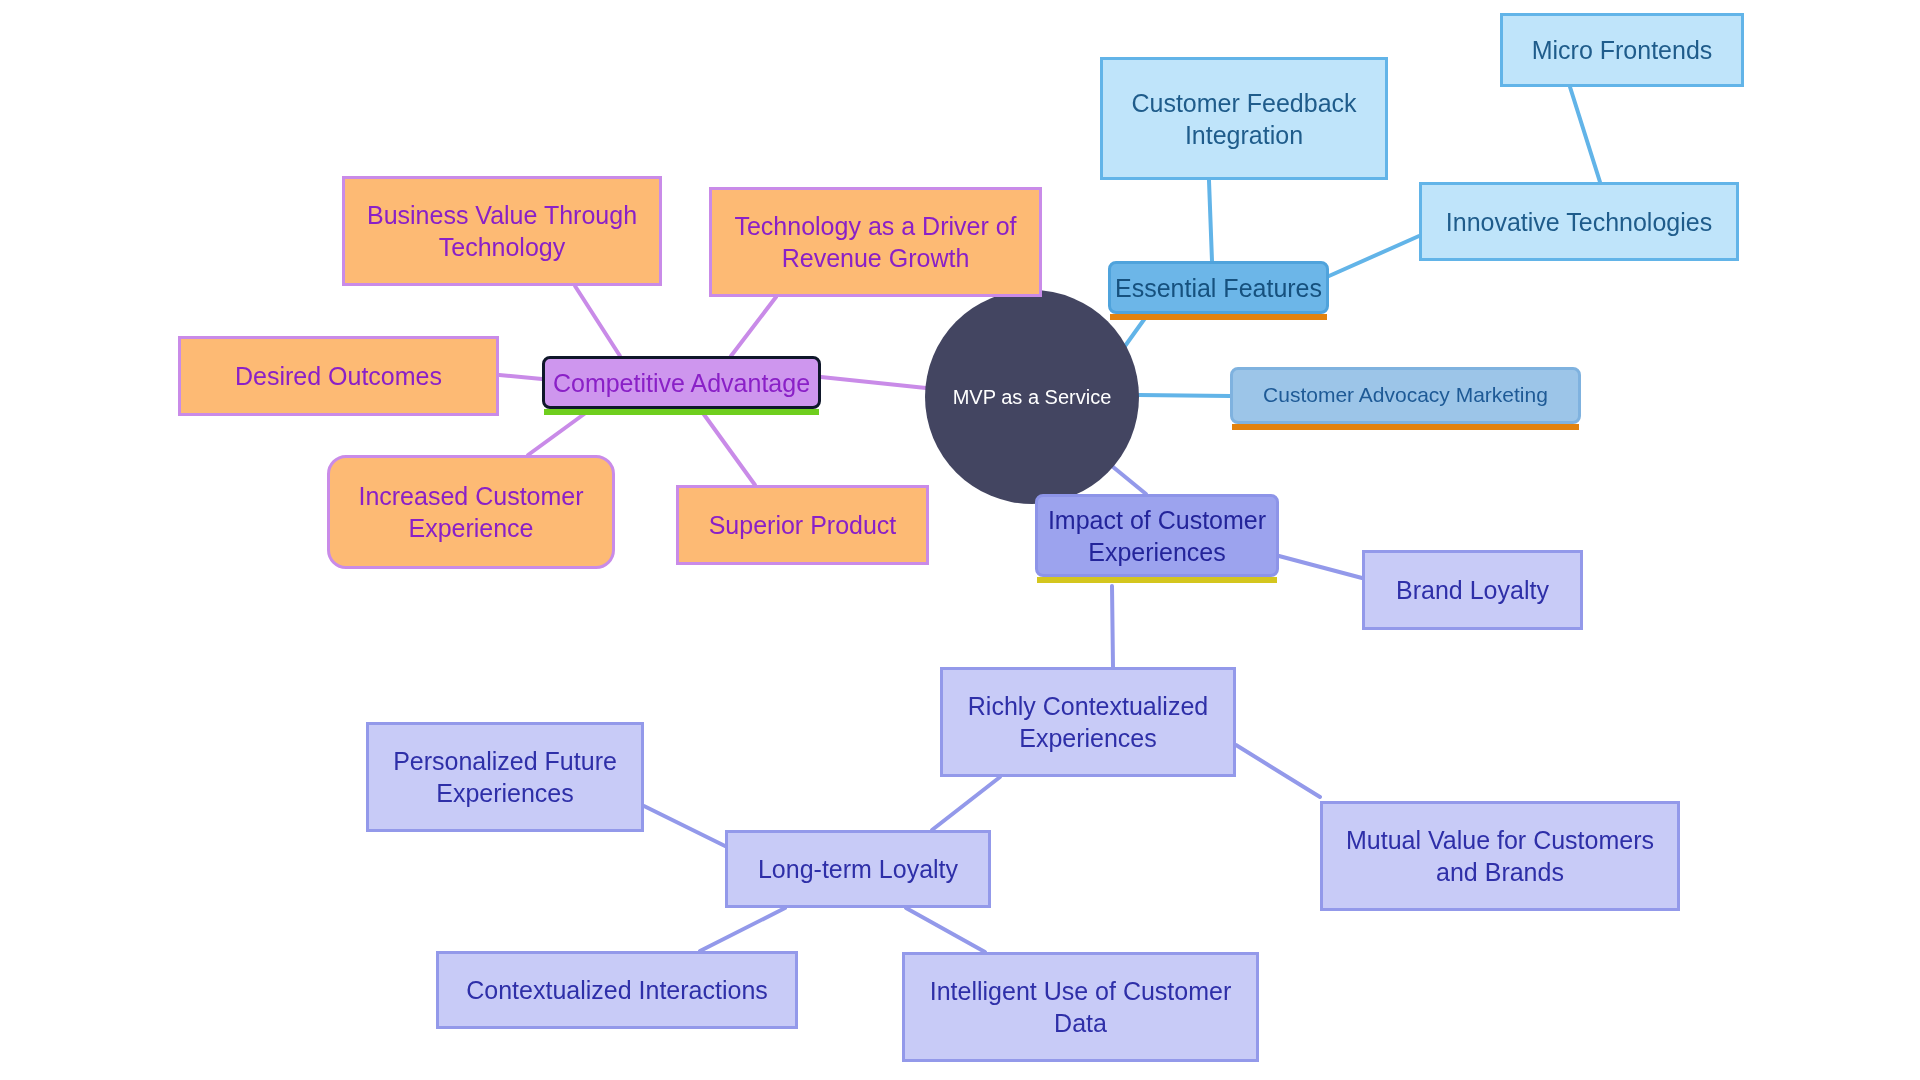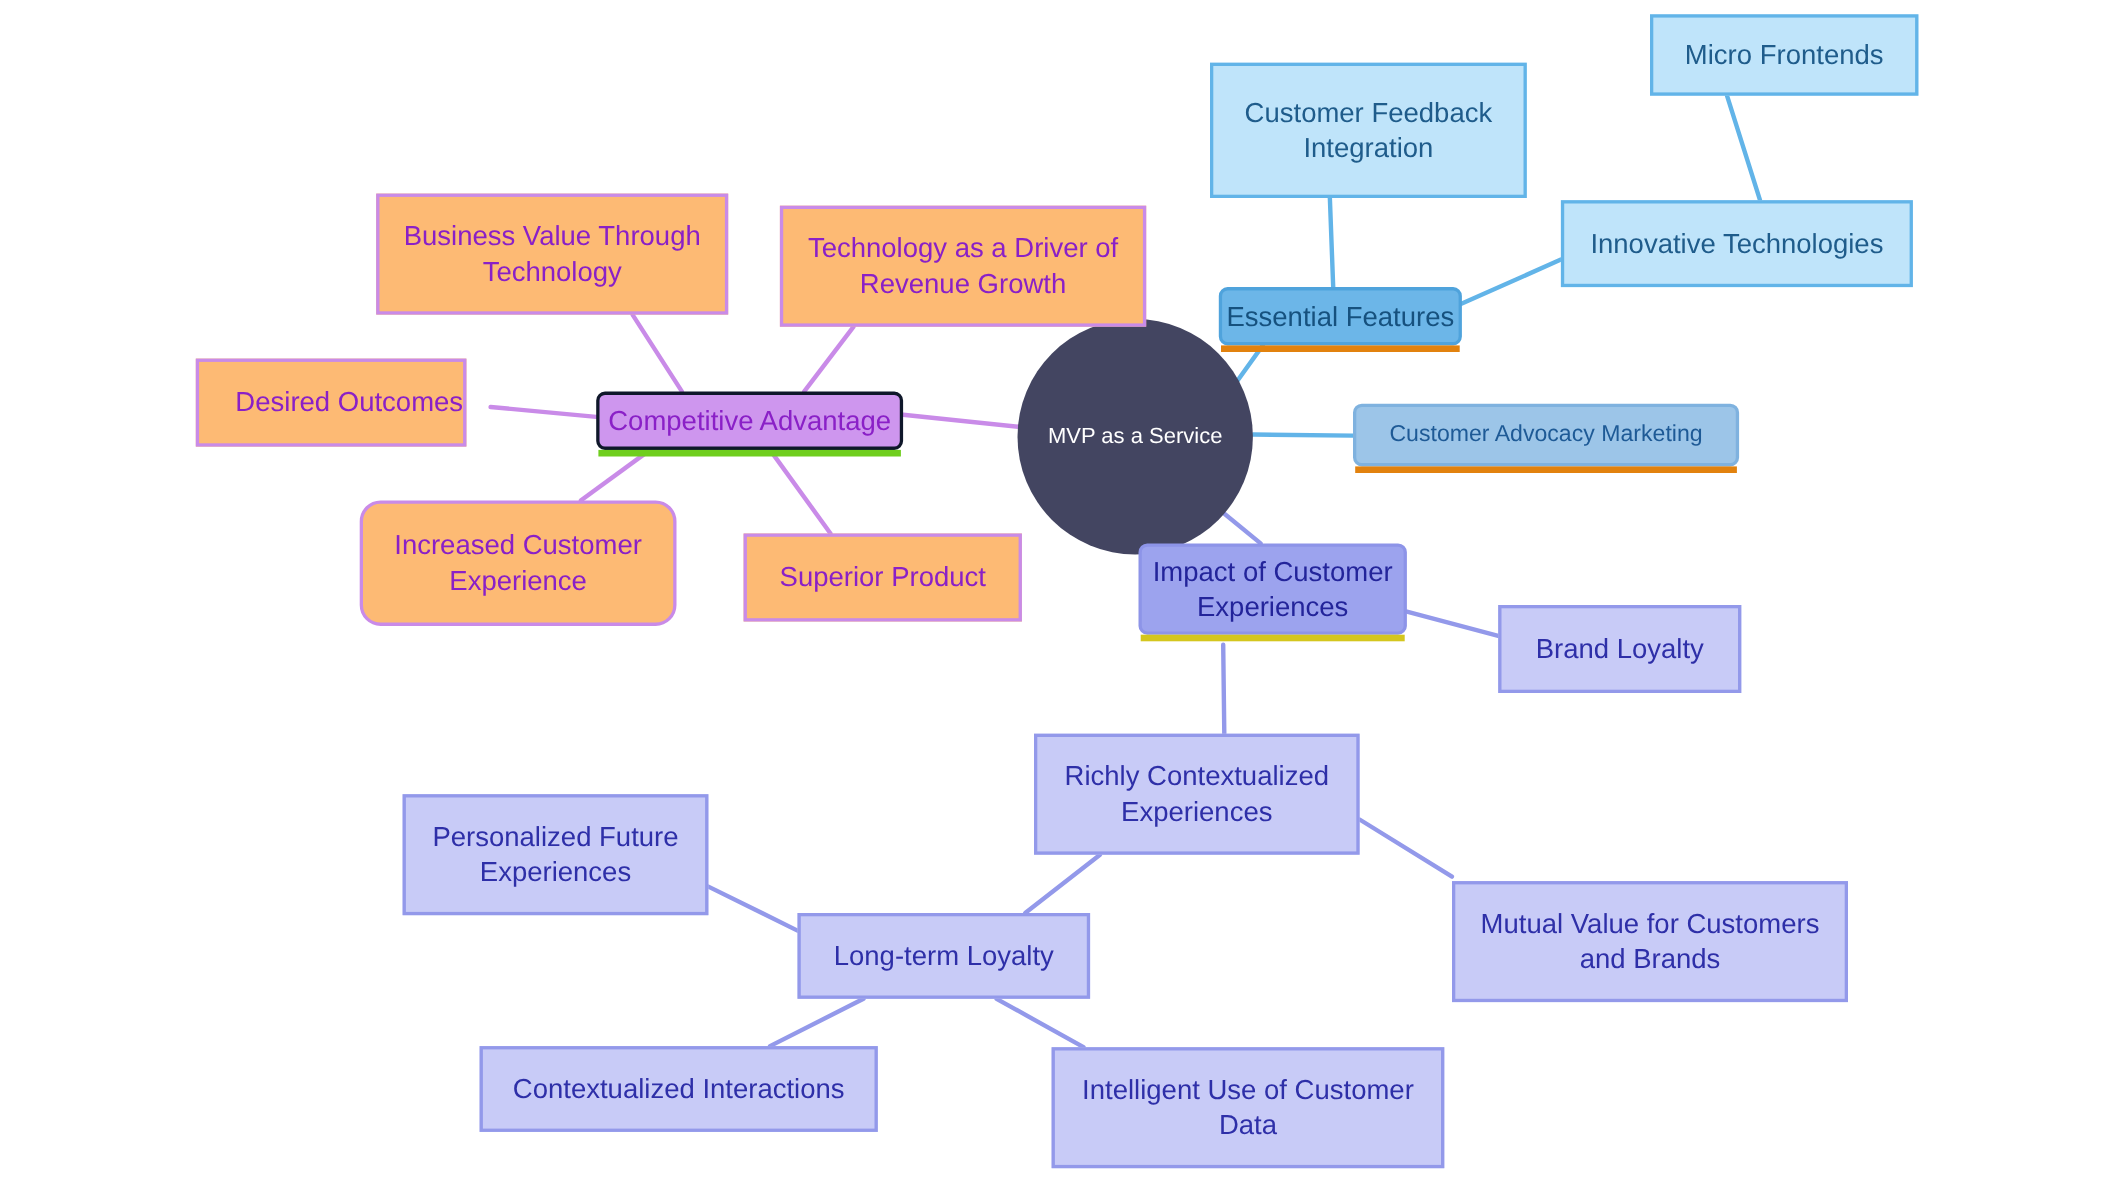--- a/index.html
+++ b/index.html
@@ -139,36 +139,36 @@
       <div class="node n-blue-light" style="left: 1068px; top: 57px; width: 288px; height: 123px; margin-left: 32px;"><span>Customer Feedback
 Integration</span></div>
       <div class="node n-blue-light" style="left: 1419px; top: 182px; width: 320px; height: 79px;"><span>Innovative Technologies</span></div>
       <div class="node n-blue-light" style="left: 1500px; top: 13px; width: 244px; height: 74px;"><span>Micro Frontends</span></div>
       <div class="node n-blue-steel" style="left: 1230px; top: 367px; width: 351px; height: 57px;"><span>Customer Advocacy Marketing</span><div class="accent" style="background: rgb(226, 130, 14);"></div></div>
       <div class="node n-violet-mid" style="left: 542px; top: 356px; width: 279px; height: 53px;"><span>Competitive Advantage</span><div class="accent" style="background: rgb(111, 206, 30);"></div></div>
       <div class="node n-violet-light" style="left: 342px; top: 176px; width: 320px; height: 110px;"><span>Business Value Through
 Technology</span></div>
       <div class="node n-violet-light" style="left: 709px; top: 187px; width: 333px; height: 110px;"><span>Technology as a Driver of
 Revenue Growth</span></div>
-      <div class="node n-violet-light" style="left: 178px; top: 326px; width: 246px; height: 80px; justify-content: flex-end;"><span>Desired Outcomes</span></div>
+      <div class="node n-violet-light" style="left: 178px; top: 336px; width: 321px; height: 80px;"><span>Desired Outcomes</span></div>
       <div class="node n-violet-light" style="left: 327px; top: 455px; width: 288px; height: 114px; border-radius: 19px;"><span>Increased Customer
 Experience</span></div>
       <div class="node n-violet-light" style="left: 676px; top: 485px; width: 253px; height: 80px;"><span>Superior Product</span></div>
       <div class="node n-peri-mid" style="left: 1035px; top: 494px; width: 244px; height: 83px;"><span>Impact of Customer
 Experiences</span><div class="accent" style="background: rgb(212, 198, 30);"></div></div>
       <div class="node n-peri-light" style="left: 1362px; top: 550px; width: 221px; height: 80px;"><span>Brand Loyalty</span></div>
       <div class="node n-peri-light" style="left: 940px; top: 667px; width: 296px; height: 110px;"><span>Richly Contextualized
 Experiences</span></div>
       <div class="node n-peri-light" style="left: 1320px; top: 789px; width: 360px; height: 110px; margin-top: 12px;"><span>Mutual Value for Customers
 and Brands</span></div>
       <div class="node n-peri-light" style="left: 725px; top: 830px; width: 266px; height: 78px;"><span>Long-term Loyalty</span></div>
       <div class="node n-peri-light" style="left: 366px; top: 722px; width: 278px; height: 110px;"><span>Personalized Future
 Experiences</span></div>
       <div class="node n-peri-light" style="left: 436px; top: 951px; width: 362px; height: 78px;"><span>Contextualized Interactions</span></div>
-      <div class="node n-peri-light" style="left: 956px; top: 952px; width: 357px; height: 110px;"><span>Intelligent Use of Customer
+      <div class="node n-peri-light" style="left: 902px; top: 952px; width: 357px; height: 110px;"><span>Intelligent Use of Customer
 Data</span></div>
     </div>
 
   <div class="root" id="root-node" style="left: 925px; top: 290px; width: 214px; height: 214px; background: rgb(67, 69, 97); color: rgb(255, 255, 255);">
     <span>MVP as a Service</span>
   </div>
 
 </div>
 
 </body></html>

